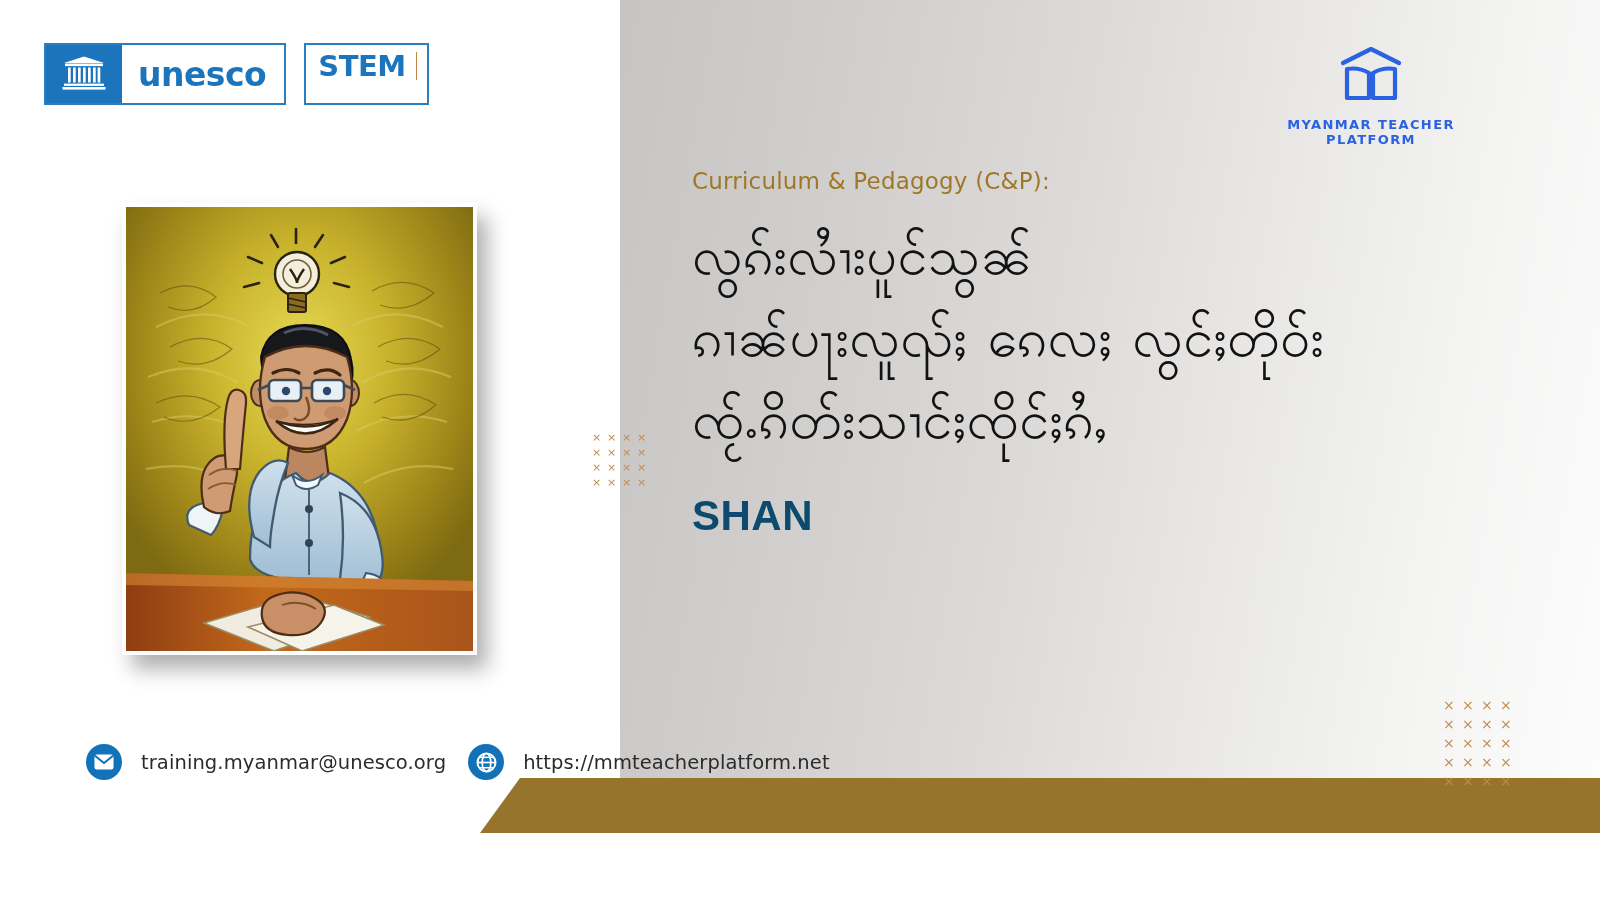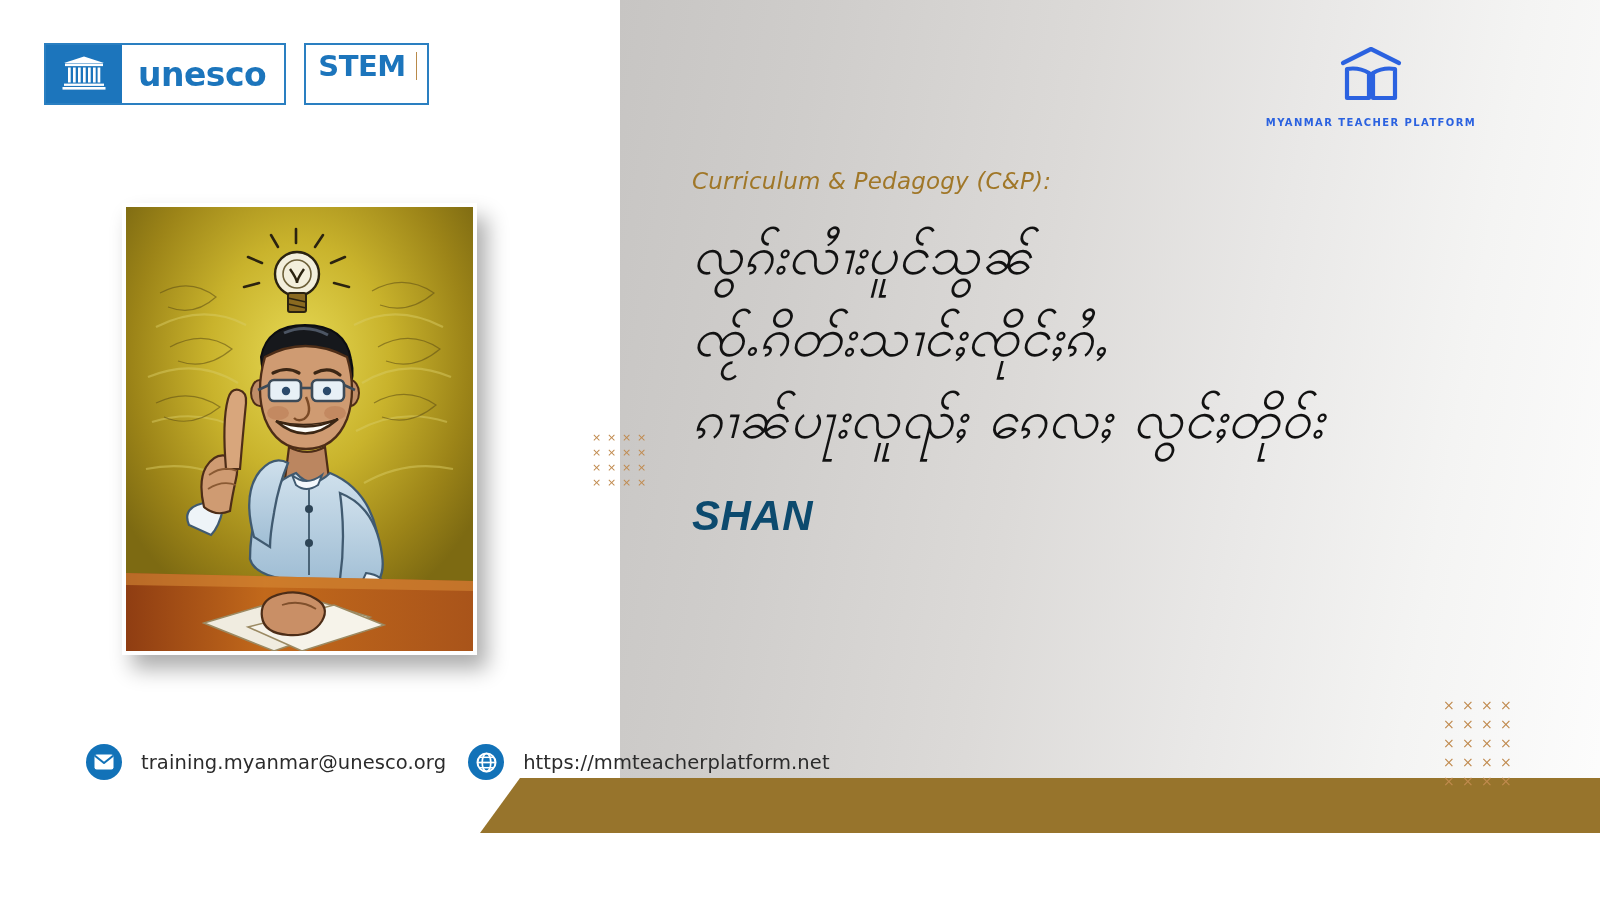--- a/index.html
+++ b/index.html
@@ -45,40 +45,40 @@
   }
   .stem-word{color:#1c75bc;font-weight:700;font-size:29px;letter-spacing:-0.5px;font-family:"DejaVu Sans",sans-serif;}
   .stem-rule{width:1px;align-self:stretch;margin:7px 0;background:#b98a4a;}
   .stem-tag{color:#1c75bc;font-weight:700;font-size:10.5px;line-height:1.32;font-family:"DejaVu Sans",sans-serif;max-width:150px;}
 
   
   .platform{
     position:absolute;right:104px;top:46px;width:250px;text-align:center;z-index:6;
   }
   .platform-name{
-    margin-top:7px;color:#2b62e0;font-weight:700;font-size:10px;letter-spacing:1.4px;
+    margin-top:7px;color:#2b62e0;font-weight:700;font-size:13px;letter-spacing:1.4px;
     font-family:"DejaVu Sans",sans-serif;
   }
 
   
   .illus-wrap{
     position:absolute;left:122px;top:203px;width:355px;height:452px;
     background:#ffffff;padding:4px;box-sizing:border-box;
     box-shadow:10px 14px 20px rgba(0,0,0,.32);
   }
   .illus{width:100%;height:100%;display:block;}
 
   
   .contacts{position:absolute;left:86px;top:744px;display:flex;flex-direction:row;gap:22px;z-index:6;}
   .contact-row{display:flex;align-items:center;gap:19px;}
   .contact-ico{width:36px;height:36px;border-radius:50%;background:#1272b8;display:flex;align-items:center;justify-content:center;flex:0 0 auto;}
   .contact-text{font-size:19.5px;color:#2b2b2b;font-family:"DejaVu Sans",sans-serif;letter-spacing:.1px;}
 
   
-  .content{position:absolute;left:692px;top:168px;width:840px;z-index:6;font-style:italic;}
+  .content{position:absolute;left:692px;top:168px;width:840px;z-index:6;}
   .eyebrow{
     font-size:23px;color:#a07728;font-family:"DejaVu Sans",sans-serif;letter-spacing:.2px;
     margin:0 0 26px 0;
   }
   .shan-title{
     font-family:"Padauk","Noto Sans Myanmar","DejaVu Sans",sans-serif;
     font-size:54px;line-height:1.52;color:#121212;margin:0;letter-spacing:.3px;
     white-space:pre-line;
   }
   .shan-label{
@@ -278,21 +278,21 @@
           <line x1="3" y1="5.3" x2="18" y2="5.3" stroke="#fff" stroke-width="1.5"></line>
           <line x1="3" y1="15.7" x2="18" y2="15.7" stroke="#fff" stroke-width="1.5"></line>
         </svg>
       </span>
       <span class="contact-text">https://mmteacherplatform.net</span>
     </div>
   </div>
 
   <div class="content">
     <div class="eyebrow">Curriculum &amp; Pedagogy (C&amp;P):</div>
-    <div class="shan-title"><div>လွၵ်းလၢႆးပူင်သွၼ်</div><div>ၸႂ်ႉၵိတ်းသၢင်ႈၸိုင်ႈၵႆႇ</div><div>ၵၢၼ်ပႃးလူၺ်ႈ ၵေလႈ လွင်ႈတိုဝ်း</div></div>
+    <div class="shan-title"><div>လွၵ်းလၢႆးပူင်သွၼ်</div><div>ၵၢၼ်ပႃးလူၺ်ႈ ၵေလႈ လွင်ႈတိုဝ်း</div><div>ၸႂ်ႉၵိတ်းသၢင်ႈၸိုင်ႈၵႆႇ</div></div>
     <div class="shan-label">SHAN</div>
   </div>
 
   <div class="dots dots-left">
       <span>×</span>
       <span>×</span>
       <span>×</span>
       <span>×</span>
       <span>×</span>
       <span>×</span>

